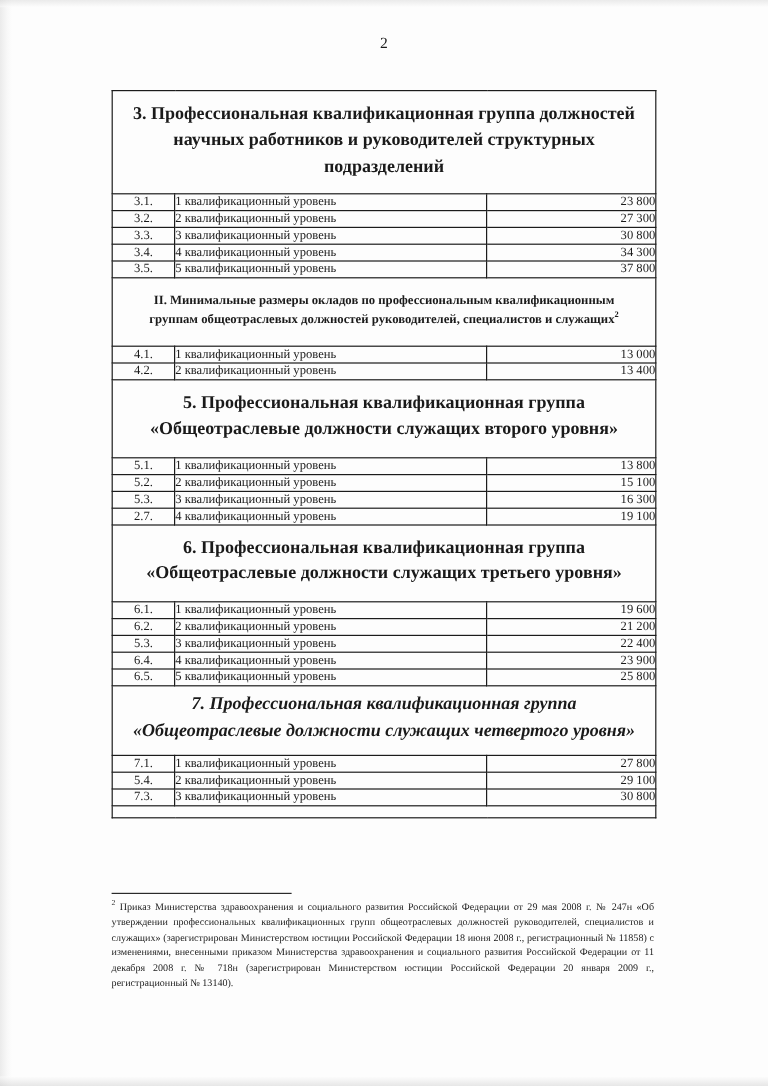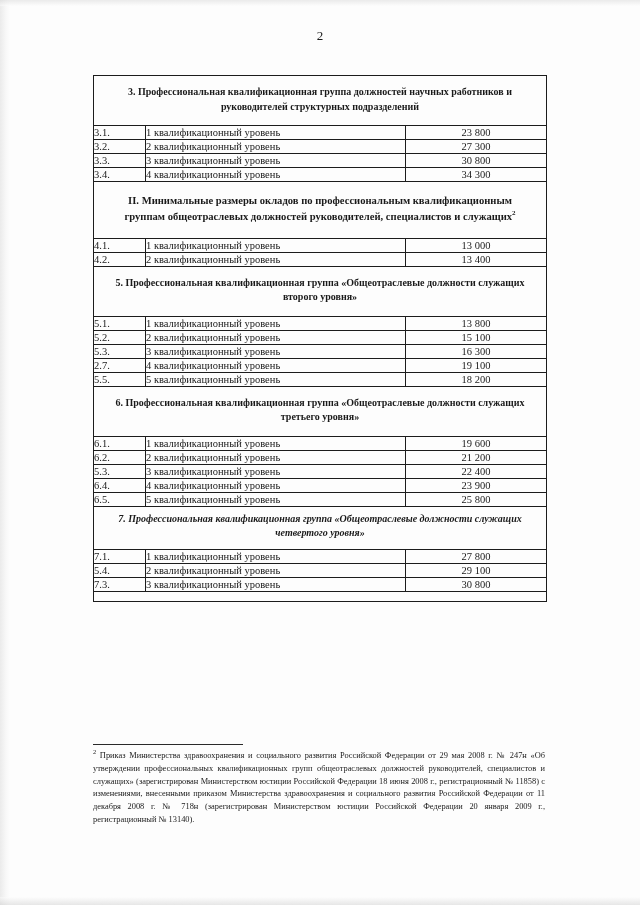--- a/index.html
+++ b/index.html
@@ -69,21 +69,21 @@
     vertical-align: middle;
   }
   .col-num   { width: 52px; }
   .col-desc  { width: 260px; }
   .col-val   { width: 141px; }
 
   .group-head td {
     padding: 9px 12px 11px 12px;
     text-align: center;
     font-weight: bold;
-    font-size: 10px;
+    font-size: 15px;
     line-height: 1.45;
   }
   .group-head.tight td {
     padding: 5px 12px 8px 12px;
     font-style: italic;
   }
   .para-cell td {
     padding: 11px 16px 13px 16px;
     text-align: center;
     font-size: 10.6px;
@@ -98,29 +98,29 @@
   .spacer-row td {
     height: 9px;
     padding: 0;
   }
 
   .lvl-row td {
     height: 13px;
     font-size: 10.5px;
   }
   .cell-num {
-    text-align: left;
+    text-align: center;
     padding: 1px 0 2px 0;
   }
   .cell-desc {
     text-align: left;
     padding: 1px 0 2px 6px;
   }
   .cell-val {
-    text-align: center;
+    text-align: right;
     padding: 1px 0 2px 0;
   }
 
   
   .footnote-rule {
     position: absolute;
     left: 93px;
     top: 744px;
     width: 150px;
     height: 1px;
@@ -176,20 +176,25 @@
       <tr class="lvl-row">
         <td class="cell-num">3.3.</td>
         <td class="cell-desc">3 квалификационный уровень</td>
         <td class="cell-val">30 800</td>
       </tr>
       <tr class="lvl-row">
         <td class="cell-num">3.4.</td>
         <td class="cell-desc">4 квалификационный уровень</td>
         <td class="cell-val">34 300</td>
       </tr>
+      <tr class="lvl-row">
+        <td class="cell-num">3.5.</td>
+        <td class="cell-desc">5 квалификационный уровень</td>
+        <td class="cell-val">37 800</td>
+      </tr>
 
       <tr class="para-cell">
         <td colspan="3"><span>II. Минимальные размеры окладов по профессиональным квалификационным группам общеотраслевых должностей руководителей, специалистов и служащих</span><sup class="fn">2</sup></td>
       </tr>
 
       <tr class="lvl-row">
         <td class="cell-num">4.1.</td>
         <td class="cell-desc">1 квалификационный уровень</td>
         <td class="cell-val">13 000</td>
       </tr>
@@ -215,25 +220,20 @@
       <tr class="lvl-row">
         <td class="cell-num">5.3.</td>
         <td class="cell-desc">3 квалификационный уровень</td>
         <td class="cell-val">16 300</td>
       </tr>
       <tr class="lvl-row">
         <td class="cell-num">2.7.</td>
         <td class="cell-desc">4 квалификационный уровень</td>
         <td class="cell-val">19 100</td>
       </tr>
-      <tr class="lvl-row">
-        <td class="cell-num">5.5.</td>
-        <td class="cell-desc">5 квалификационный уровень</td>
-        <td class="cell-val">18 200</td>
-      </tr>
 
       <tr class="group-head">
         <td colspan="3">6. Профессиональная квалификационная группа «Общеотраслевые должности служащих третьего уровня»</td>
       </tr>
       <tr class="lvl-row">
         <td class="cell-num">6.1.</td>
         <td class="cell-desc">1 квалификационный уровень</td>
         <td class="cell-val">19 600</td>
       </tr>
       <tr class="lvl-row">

